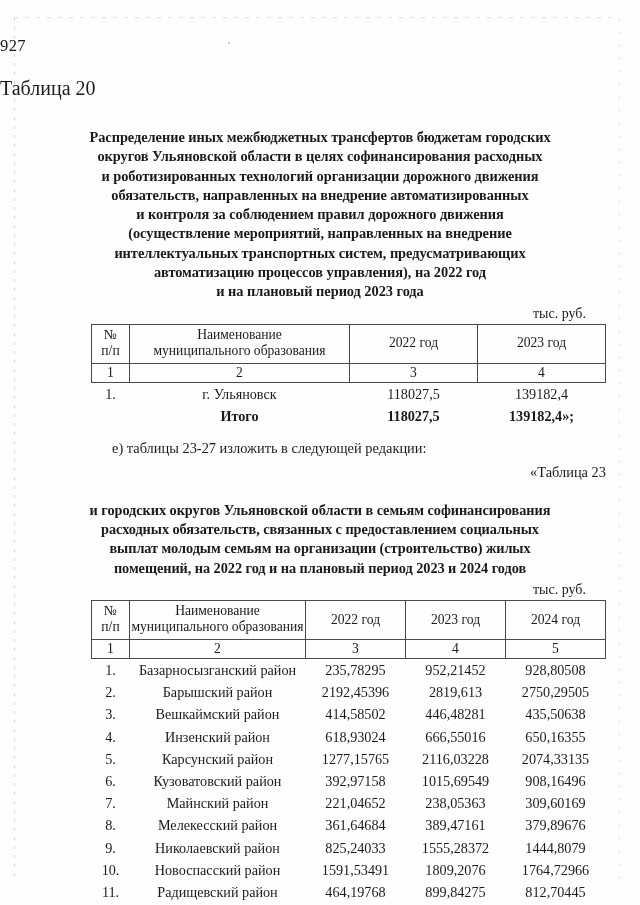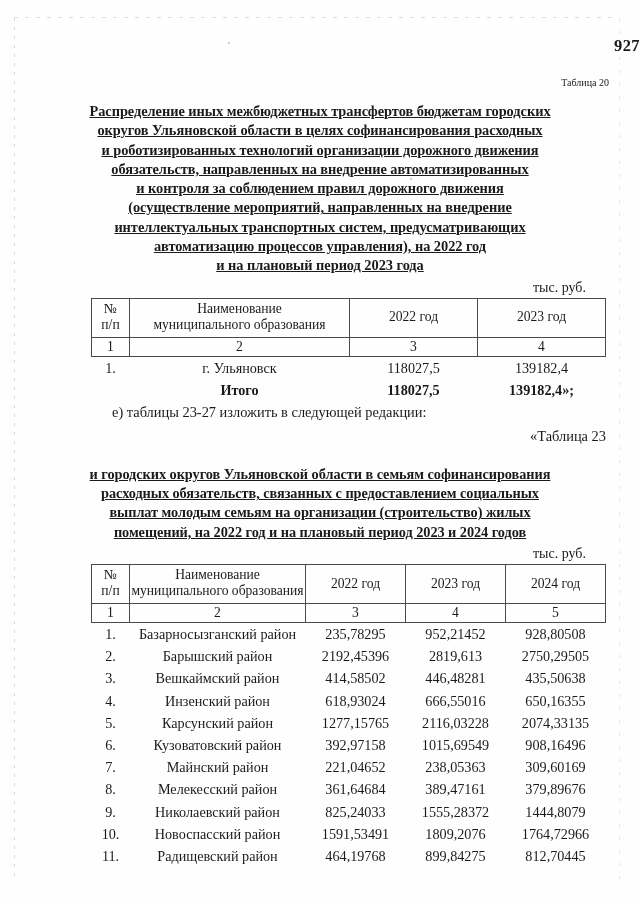--- a/index.html
+++ b/index.html
@@ -46,43 +46,41 @@
   }
   .speck { position:absolute; background:#9a9a9a; opacity:.5; }
 
   .content {
     position: absolute;
     left: 0; top: 0;
     width: 640px;
   }
 
   .page-number {
-    text-align: right;
+    text-align: left;
     font-size: 16.5px;
     letter-spacing: .4px;
     margin-top: 36px;
-    font-weight: bold;
   }
 
   .table-caption-right {
-    text-align: right;
-    font-size: 10px;
+    text-align: left;
+    font-size: 20px;
     padding-right: 31px;
     margin-top: 21px;
   }
 
   .doc-title {
     text-align: center;
     font-weight: bold;
     font-size: 14.4px;
     line-height: 19.3px;
-    margin: 14px auto 0 auto;
+    margin: 28px auto 0 auto;
     width: 500px;
     letter-spacing: -0.05px;
-    text-decoration: underline;
   }
   .doc-title.second {
     width: 522px;
     line-height: 19.2px;
     font-size: 14.3px;
   }
 
   .units {
     text-align: right;
     font-size: 14px;
@@ -116,21 +114,21 @@
     line-height: 18.2px;
   }
   td.np { text-align: center; }
   td.name { text-align: left; padding-left: 11px; }
   td.num { text-align: center; }
   tr.total td { font-weight: bold; }
 
   .midtext {
     font-size: 14.4px;
     padding-left: 112px;
-    margin-top: 3px;
+    margin-top: 13px;
   }
   .quote-right {
     text-align: right;
     font-size: 14.4px;
     padding-right: 34px;
     margin-top: 7px;
     padding-left: 43px;
   }
 </style>
 </head>

